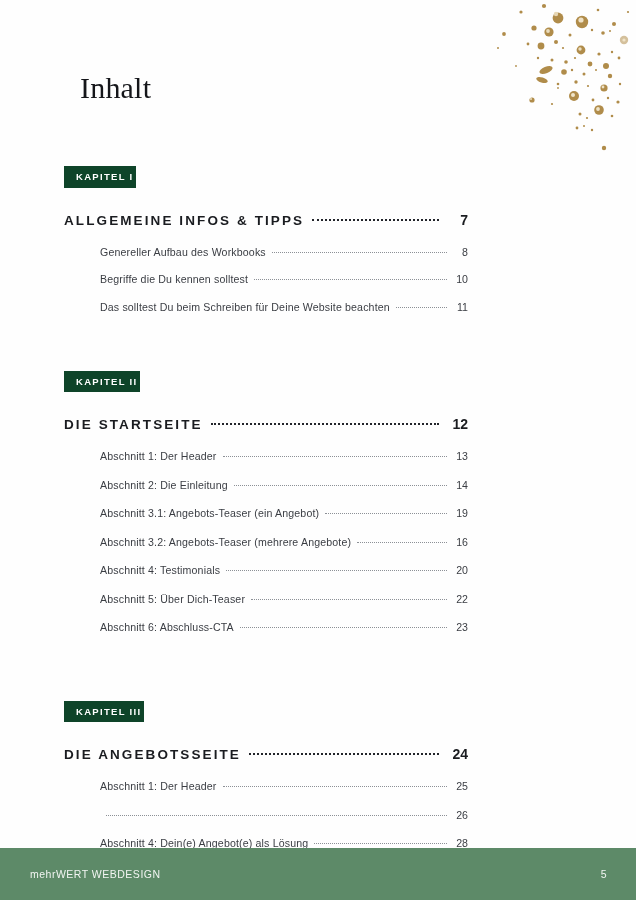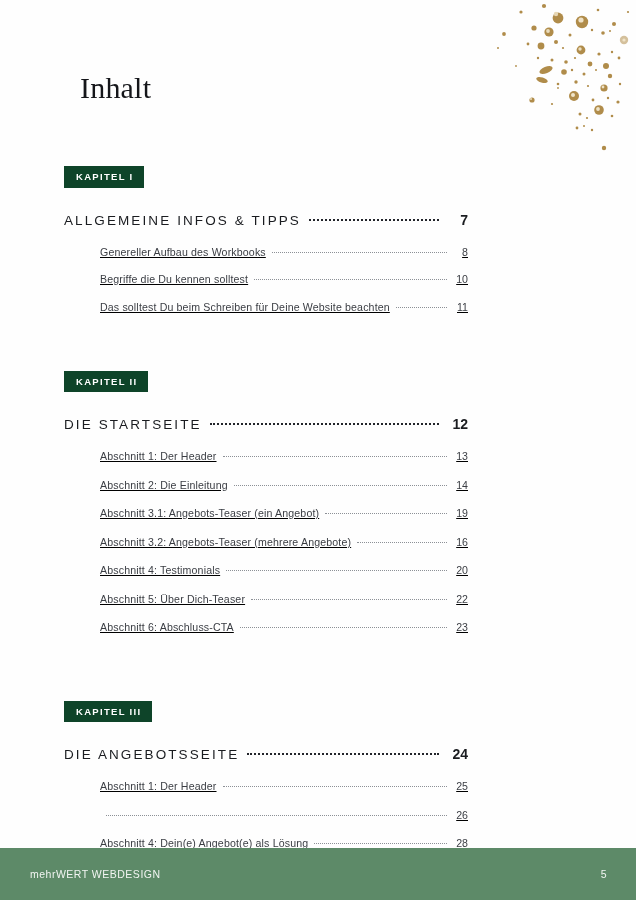--- a/index.html
+++ b/index.html
@@ -57,34 +57,34 @@
   .chapter.c2 { padding-top: 58px; }
   .chapter.c3 { padding-top: 57px; }
 
   .badge {
     display: inline-block;
     background: #0e4429;
     color: #ffffff;
     font-size: 9.5px;
     font-weight: 700;
     letter-spacing: 1.3px;
-    padding: 6px 11px 6px 12px;
+    padding: 6px 3px 6px 12px;
     line-height: 1;
   }
 
   
   .chapter-row {
     display: flex;
     align-items: baseline;
     margin-top: 21px;
     width: 404px;
   }
   .chapter-title {
     font-size: 13.5px;
-    font-weight: 400;
+    font-weight: 700;
     letter-spacing: 2.1px;
     color: #1a1c20;
     white-space: nowrap;
   }
   .chapter-leader {
     flex: 1 1 auto;
     margin: 0 7px 0 8px;
     position: relative;
     height: 1em;
     overflow: hidden;
@@ -108,21 +108,20 @@
   
   .entries {
     margin-top: 12px;
     padding-left: 36px;
   }
   .entry {
     display: flex;
     align-items: baseline;
     width: 368px;
     margin-bottom: 9.5px;
-    text-decoration: underline;
   }
   .entry:last-child { margin-bottom: 0; }
   .entry-title {
     font-size: 10.6px;
     color: #3a3d43;
     white-space: nowrap;
     letter-spacing: 0.15px;
   }
   .entry-leader {
     flex: 1 1 auto;

